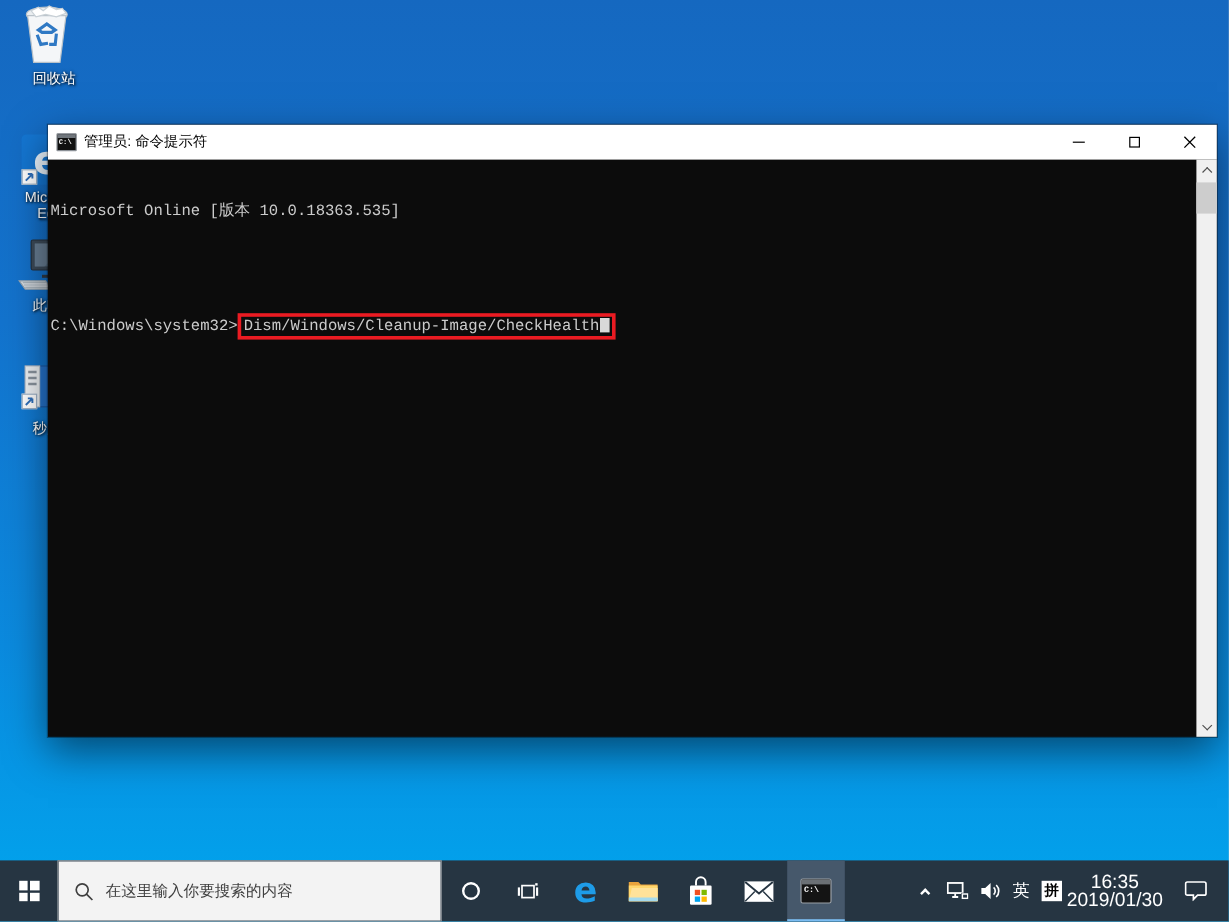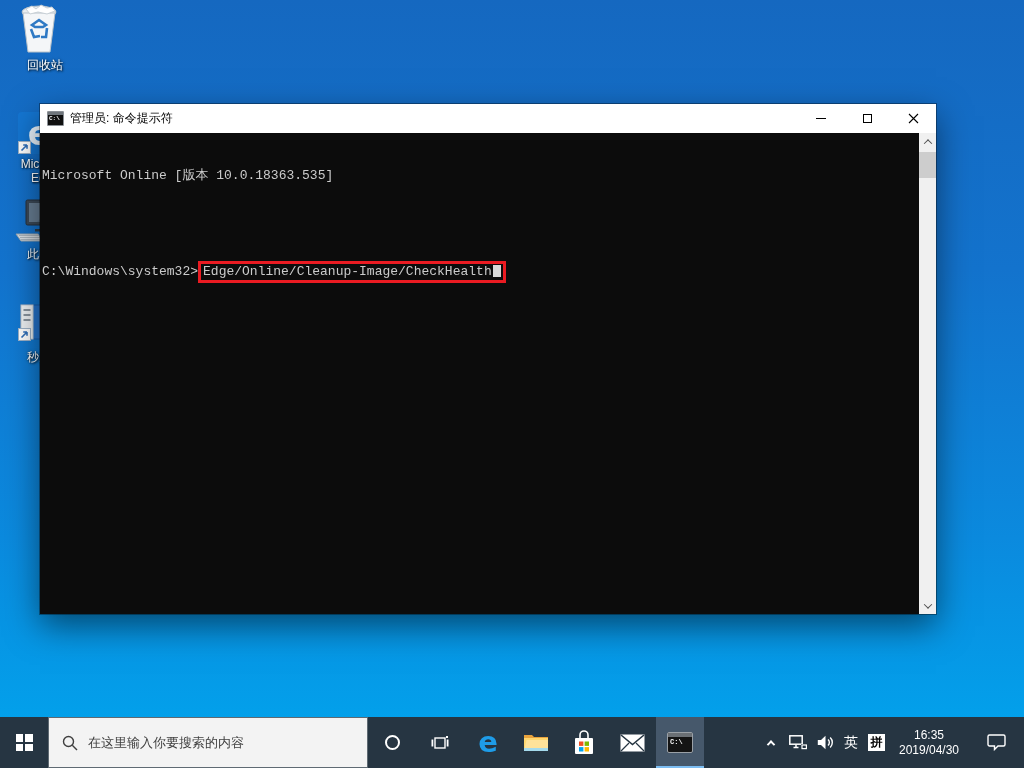--- a/index.html
+++ b/index.html
@@ -11,21 +11,21 @@
   }
 
   
   .desk-icon { position:absolute; width:76px; display:flex; flex-direction:column; align-items:center; z-index:1; cursor:default; }
   .desk-label { margin-top:3px; font-size:12px; line-height:14px; color:#fff; text-align:center;
                 text-shadow:1px 1px 2px rgba(0,0,0,.85), 0 0 3px rgba(0,0,0,.6);padding-left:12px; }
   .shortcut-badge { position:absolute; left:0; bottom:0; width:13px; height:13px; background:#fff;
                     border:1px solid #9fb3c8; display:flex; align-items:center; justify-content:center; }
 
   
-  .win { position:absolute; left:40px; top:104px; width:896px; height:510px; z-index:2;
+  .win { position:absolute; left:40px; top:104px; width:974px; height:510px; z-index:2;
          box-shadow:0 12px 32px rgba(0,0,0,.5), 0 0 0 1px rgba(0,0,0,.35); background:#0c0c0c; }
   .titlebar { height:29px; background:#fff; display:flex; align-items:center; padding-left:7px; }
   .title-text { font-size:12px; color:#000; margin-left:6px; flex:1; white-space:nowrap; overflow:hidden; }
   .caption-btns { display:flex; height:100%; }
   .cap-btn { width:46px; height:100%; display:flex; align-items:center; justify-content:center; }
   .glyph-min { width:10px; height:1px; background:#000; }
   .glyph-max { width:9px; height:9px; border:1px solid #000; }
 
   .cmd-mini { position:relative; width:17px; height:15px; background:#101010; border:1px solid #8b9096; border-radius:1px; flex:none; }
   .cmd-mini::before { content:""; position:absolute; top:0; left:0; right:0; height:3px; background:#70767c; }
@@ -68,21 +68,21 @@
   .cmd-task span { position:absolute; top:6px; left:2px; color:#fff; font:700 7px/1 "Liberation Mono",monospace; }
   .tb-active { background:#46586b; }
   .tb-active .underline { position:absolute; left:0; right:0; bottom:0; height:2px; background:#7cbdf2; }
 
   .tray { display:flex; align-items:center; height:100%; }
   .tray-btn { height:100%; display:flex; align-items:center; justify-content:center; flex:none; }
   .lang-txt { color:#fff; font-size:14px; }
   .ime-badge { width:17px; height:17px; background:#fff; color:#000; font-size:12px; font-weight:bold;
                display:flex; align-items:center; justify-content:center; }
   .clock { display:flex; flex-direction:column; align-items:center; justify-content:center; color:#fff;
-           font-size:12px; line-height:15px; width:76px; }
+           font-size:16px; line-height:15px; width:76px; }
 
   svg { display:block; }
 </style>
 </head>
 <body>
 
 <div class="desk-icon" style="left:1px; top:3px;">
   <span>
     <svg width="46" height="52" viewBox="0 0 46 52">
       <ellipse cx="23" cy="9" rx="17" ry="6" fill="#e9edf0" stroke="#b9c2c9"></ellipse>
@@ -161,21 +161,21 @@
         <svg width="11" height="11" viewBox="0 0 11 11">
           <path d="M1 1 L10 10 M10 1 L1 10" stroke="#000" stroke-width="1.1"></path>
         </svg>
       </span>
     </span>
   </div>
   <div class="console">
     <div class="console-body">
       <div class="cline">Microsoft Online [版本 10.0.18363.535]</div>
       <div class="cline">&nbsp;</div>
-      <div class="cline"><span>C:\Windows\system32&gt;</span><span class="redbox"><span>Edge/Online/Cleanup-Image/CheckHealth</span><span class="cursor-block"></span></span></div>
+      <div class="cline"><span>C:\Windows\system32&gt;</span><span class="redbox"><span>Dism/Windows/Cleanup-Image/CheckHealth</span><span class="cursor-block"></span></span></div>
     </div>
     <div class="vscroll">
       <span class="scroll-arrow">
           <span class="chev up"></span>
         </span>
       <span class="scroll-track">
         <span class="scroll-thumb"></span>
       </span>
       <span class="scroll-arrow">
           <span class="chev down"></span>
@@ -284,21 +284,21 @@
       <span class="lang-txt">英</span>
     </span>
 
     <span class="tray-btn" style="width:27px;">
       <span class="ime-badge">拼</span>
     </span>
 
     <span class="tray-btn" style="width:78px;">
       <span class="clock">
         <span>16:35</span>
-        <span>2019/04/30</span>
+        <span>2019/01/30</span>
       </span>
     </span>
 
     <span class="tray-btn" style="width:56px;">
       <svg width="19" height="17" viewBox="0 0 19 17">
         <path d="M2.5 1 h14 a1.5 1.5 0 0 1 1.5 1.5 v8 a1.5 1.5 0 0 1 -1.5 1.5 h-5.5 l-3.5 3.5 v-3.5 h-5 a1.5 1.5 0 0 1 -1.5 -1.5 v-8 a1.5 1.5 0 0 1 1.5 -1.5 z" fill="none" stroke="#fff" stroke-width="1.4"></path>
       </svg>
     </span>
   </div>
 </div>

